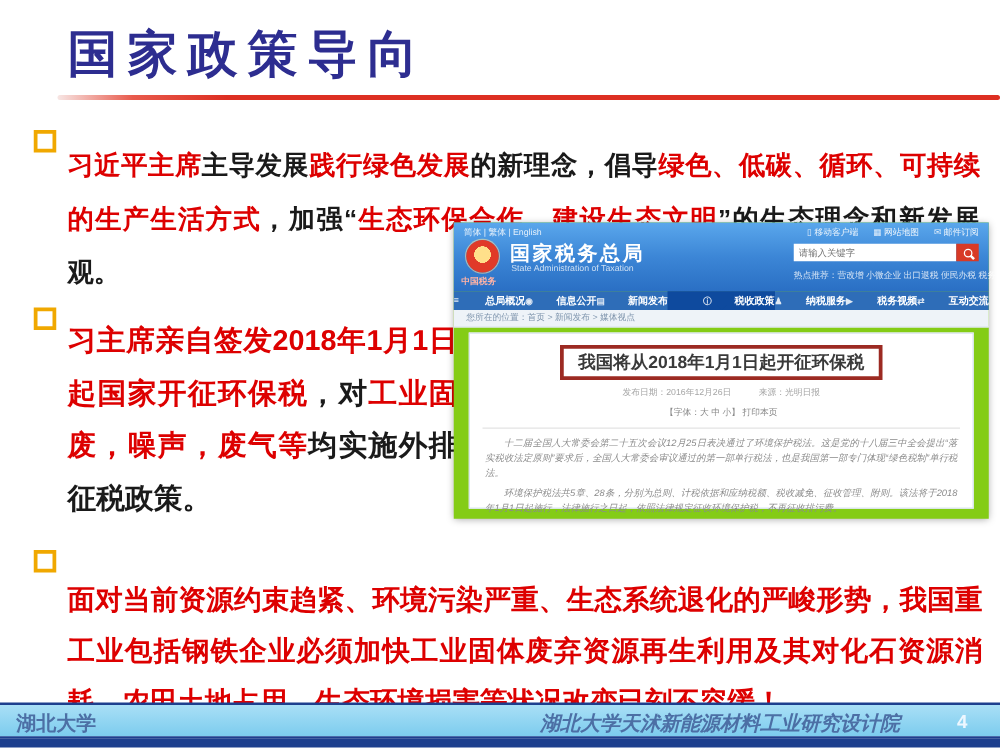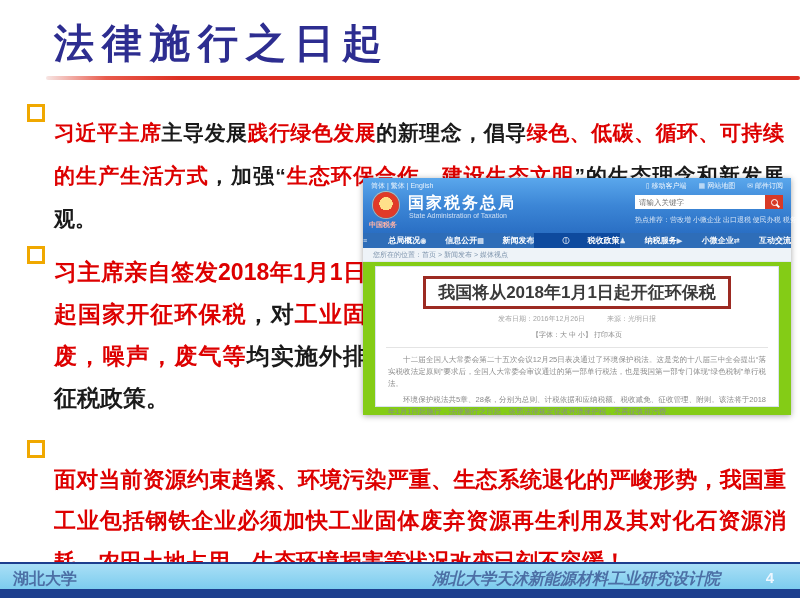--- a/index.html
+++ b/index.html
@@ -58,46 +58,46 @@
   .nav-item.active{background:#0e4a9e;padding-left:28px;}
   .nav-item.active::after{content:"";position:absolute;bottom:-4px;left:50%;margin-left:-4px;
             border:4px solid transparent;border-top-color:#0e4a9e;}
   .breadcrumb{height:13px;line-height:13px;background:#eef3f8;border-bottom:1px solid #e0e8f0;
               font-size:7px;color:#7f95ad;padding-left:10px;}
   .site-content{position:absolute;left:0;right:0;top:84px;bottom:0;padding:4px 12px 8px;
                 box-sizing:border-box;}
   .article-card{background:#fff;border:1px solid #d9e4ee;height:100%;box-sizing:border-box;
                 padding-top:9px;position:relative;}
   .headline-box{margin:0 auto;width:fit-content;border:3px solid #9c2a22;padding:2px 12px;
-                font-size:17px;font-weight:bold;color:#3a3a3a;}
+                font-size:14px;font-weight:bold;color:#3a3a3a;}
   .meta{text-align:center;font-size:7px;color:#a5a5a5;margin-top:5px;}
   .meta span{margin:0 10px;}
   .fontline{text-align:center;font-size:7px;color:#8a8a8a;margin-top:6px;cursor:pointer;}
   .article-hr{border:0;border-top:1px solid #e4e4e4;margin:7px 10px 6px;}
   .para{font-size:7.5px;color:#8b8b8b;line-height:12px;text-indent:2em;margin:0 12px 4px;
-        text-align:justify;}
+        text-align:justify;font-style:italic;}
 
   
   .footer{position:absolute;left:0;right:0;top:562px;height:38px;}
   .footer-band{position:absolute;top:0;left:0;right:0;height:29px;box-sizing:border-box;
                background:linear-gradient(180deg,#a9dff6 0%,#7cccee 100%);
                border-top:2px solid #1d3f8e;border-bottom:2px solid #1d3f8e;}
   .footer-strip{position:absolute;top:29px;left:0;right:0;height:7px;background:#1d3f8e;}
   .footer-left{position:absolute;left:13px;top:7px;font-size:16px;font-weight:bold;color:#4c6fa5;}
   .footer-right{position:absolute;right:80px;top:7px;font-size:16px;font-weight:bold;color:#4c6fa5;font-style:italic;}
   .footer-page{position:absolute;right:26px;top:7px;font-size:15px;font-weight:bold;color:#eef7ff;}
   .watermark{position:absolute;right:5px;top:549px;font-size:16px;color:#b7bcc2;
              letter-spacing:2px;z-index:6;}
 </style>
 </head>
 <body>
 
 <div class="slide">
 
-  <div class="page-title">法律施行之日起</div>
+  <div class="page-title">国家政策导向</div>
   <div class="title-rule"></div>
 
   <div class="sq sq1"></div>
   <p class="btext b1"><span class="red">习近平主席</span><span class="dark">主导发展</span><span class="red">践行绿色发展</span><span class="dark">的新理念，倡导</span><span class="red">绿色、低碳、循环、可持续的生产生活方式</span><span class="dark">，加强“</span><span class="red">生态环保合作，建设生态文明</span><span class="dark">”的生态理念和新发展观。</span></p>
 
   <div class="sq sq2"></div>
   <p class="btext b2"><span class="red">习主席亲自签发2018年1月1日起国家开征环保税</span><span class="dark">，对</span><span class="red">工业固废，噪声，废气等</span><span class="dark">均实施外排征税政策。</span></p>
 
   <div class="sq sq3"></div>
   <p class="btext b3">面对当前资源约束趋紧、环境污染严重、生态系统退化的严峻形势，我国重工业包括钢铁企业必须加快工业固体废弃资源再生利用及其对化石资源消耗、农田土地占用、生态环境损害等状况改变已刻不容缓！</p>
@@ -149,21 +149,21 @@
       <span class="nav-item active">
           <i class="ni i-info"></i>
           <span>税收政策</span>
         </span>
       <span class="nav-item">
           <i class="ni i-person"></i>
           <span>纳税服务</span>
         </span>
       <span class="nav-item">
           <i class="ni i-video"></i>
-          <span>小微企业</span>
+          <span>税务视频</span>
         </span>
       <span class="nav-item">
           <i class="ni i-swap"></i>
           <span>互动交流</span>
         </span>
     </div>
 
     <div class="breadcrumb">您所在的位置：首页 &gt; 新闻发布 &gt; 媒体视点</div>
 
     <div class="site-content">

